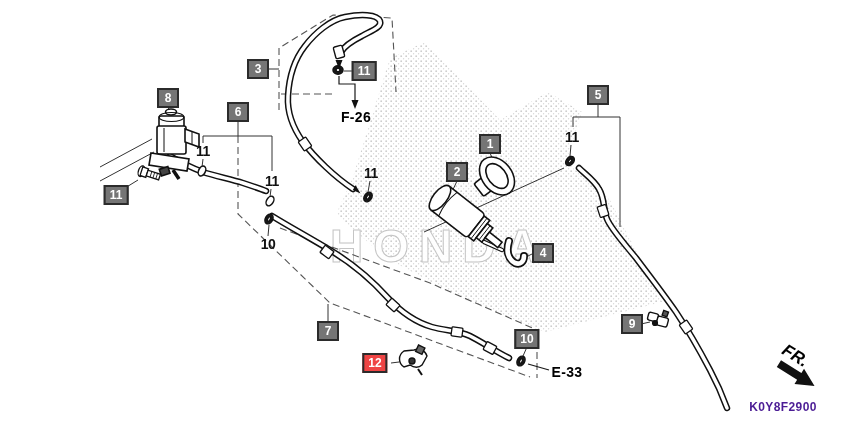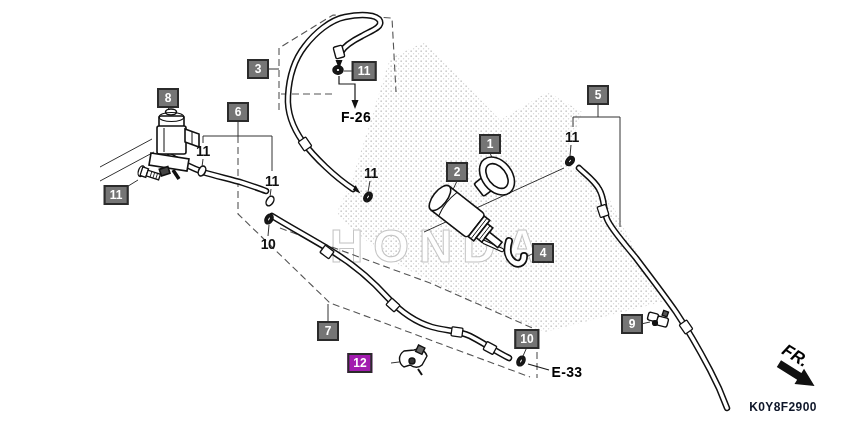--- a/index.html
+++ b/index.html
@@ -7,21 +7,21 @@
          font-family:"Liberation Sans",sans-serif;}
   .stage svg{position:absolute;left:0;top:0;z-index:1;}
   .callout{position:absolute;transform:translate(-50%,-50%);border:2px solid #2b2b2b;color:#fff;
            font:bold 12px/1 "Liberation Sans",sans-serif;padding:2px 4px;min-width:10px;text-align:center;
            z-index:3;box-sizing:content-box;cursor:pointer;}
   .plabel{position:absolute;transform:translate(-50%,-50%);font:bold 14px/1 "Liberation Sans",sans-serif;
           color:#111;z-index:2;letter-spacing:-0.5px;white-space:nowrap;}
   .ref-label{position:absolute;transform:translate(-50%,-50%);font:bold 14px/1 "Liberation Sans",sans-serif;
           color:#000000;z-index:2;letter-spacing:0.3px;white-space:nowrap;cursor:pointer;}
   .part-code{position:absolute;transform:translate(-50%,-50%);font:bold 12px/1 "Liberation Sans",sans-serif;
-          color:#0f172a;z-index:2;letter-spacing:0.4px;white-space:nowrap;}
+          color:#4c1d95;z-index:2;letter-spacing:0.4px;white-space:nowrap;}
 </style>
 </head>
 <body>
 
 <div class="stage">
 
 <svg width="842" height="421" viewBox="0 0 842 421">
   <defs>
     <pattern id="dots" width="5" height="5" patternUnits="userSpaceOnUse">
       <circle cx="1.2" cy="1.2" r="0.9" fill="#9a9a9a"></circle>
@@ -192,21 +192,21 @@
       <div class="callout" style="left: 457px; top: 172px; background: rgb(117, 117, 117); border-color: rgb(43, 43, 43);">2</div>
       <div class="callout" style="left: 258px; top: 69px; background: rgb(117, 117, 117); border-color: rgb(43, 43, 43);">3</div>
       <div class="callout" style="left: 543px; top: 253px; background: rgb(117, 117, 117); border-color: rgb(43, 43, 43);">4</div>
       <div class="callout" style="left: 598px; top: 95px; background: rgb(117, 117, 117); border-color: rgb(43, 43, 43);">5</div>
       <div class="callout" style="left: 238px; top: 112px; background: rgb(117, 117, 117); border-color: rgb(43, 43, 43);">6</div>
       <div class="callout" style="left: 328px; top: 331px; background: rgb(117, 117, 117); border-color: rgb(43, 43, 43);">7</div>
       <div class="callout" style="left: 168px; top: 98px; background: rgb(117, 117, 117); border-color: rgb(43, 43, 43);">8</div>
       <div class="callout" style="left: 632px; top: 324px; background: rgb(117, 117, 117); border-color: rgb(43, 43, 43);">9</div>
       <div class="callout" style="left: 527px; top: 339px; background: rgb(117, 117, 117); border-color: rgb(43, 43, 43);">10</div>
       <div class="callout" style="left: 364px; top: 71px; background: rgb(117, 117, 117); border-color: rgb(43, 43, 43);">11</div>
-      <div class="callout" style="left: 360px; top: 363px; background: #a21caf; border-color: rgb(43, 43, 43);">12</div>
+      <div class="callout" style="left: 375px; top: 363px; background: #ef4444; border-color: rgb(43, 43, 43);">12</div>
       <div class="callout" style="left: 116px; top: 195px; background: rgb(117, 117, 117); border-color: rgb(43, 43, 43);">11</div>
       <div class="plabel" style="left: 203px; top: 151px;">11</div>
       <div class="plabel" style="left: 272px; top: 181px;">11</div>
       <div class="plabel" style="left: 268px; top: 244px;">10</div>
       <div class="plabel" style="left: 371px; top: 173px;">11</div>
       <div class="plabel" style="left: 572px; top: 137px;">11</div>
       <div class="ref-label" style="left: 356px; top: 117px;">F-26</div>
       <div class="ref-label" style="left: 567px; top: 372px;">E-33</div>
     </div>
 

